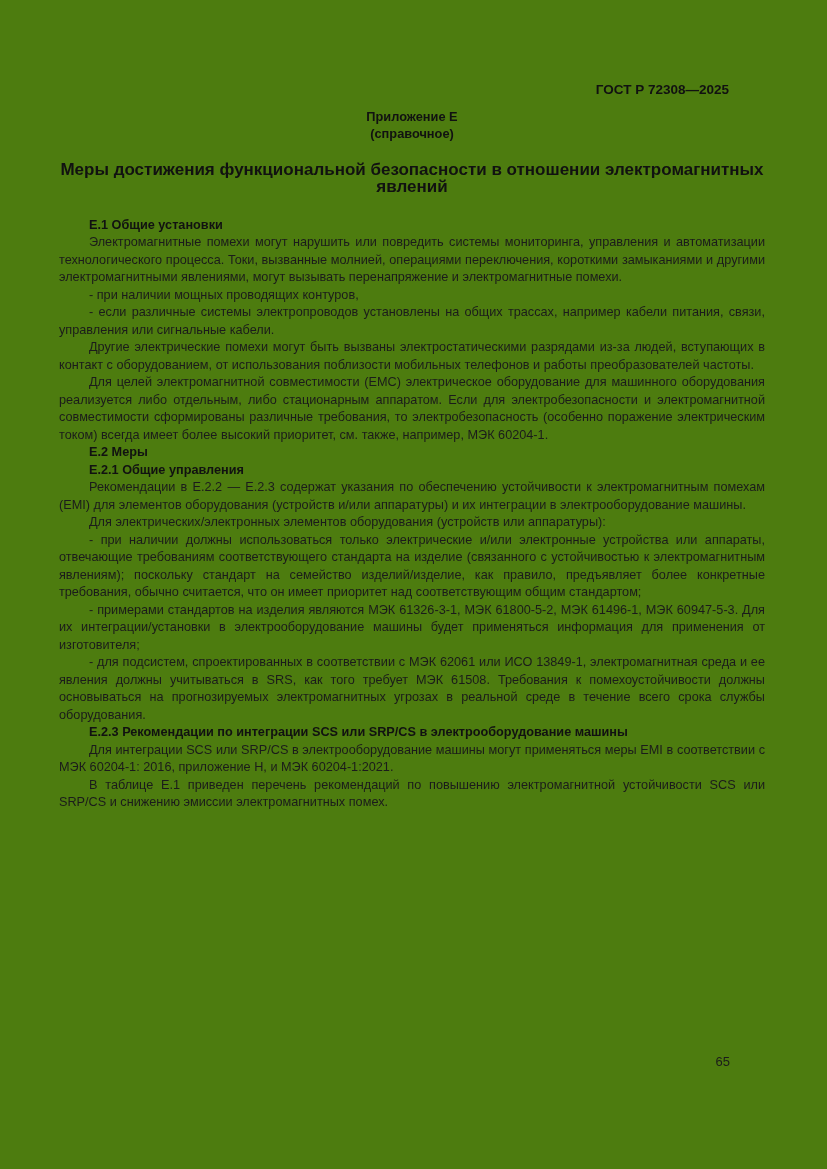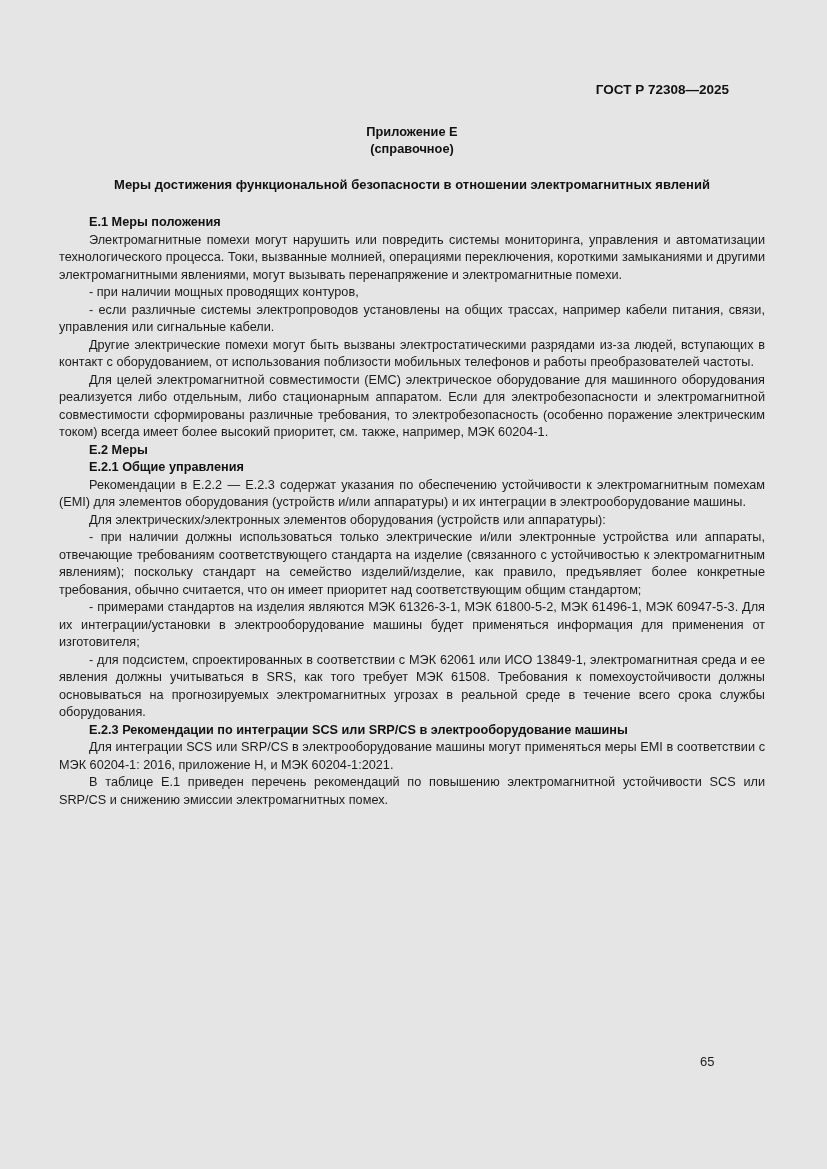--- a/index.html
+++ b/index.html
@@ -4,53 +4,53 @@
 <style>
   html, body {
     margin: 0;
     padding: 0;
     background: #ffffff;
   }
   .page {
     position: relative;
     width: 827px;
     height: 1169px;
-    background: #e5e5e5;
+    background: #4d7c0f;
     font-family: "Liberation Sans", sans-serif;
     color: #1b1b1b;
     overflow: hidden;
   }
   .text-col {
     position: absolute;
     left: 59px;
     top: 81px;
     width: 706px;
   }
   .std-header {
     font-weight: bold;
     font-size: 13.5px;
     line-height: 17.5px;
     text-align: right;
     padding-right: 36px;
     color: #111;
     white-space: nowrap;
   }
-  .annex-block { margin-top: 24px; }
+  .annex-block { margin-top: 9px; }
   .center-bold {
     text-align: center;
     font-weight: bold;
     font-size: 12.8px;
     line-height: 17.5px;
     color: #111;
   }
   .doc-title {
     margin-top: 18px;
     text-align: center;
     font-weight: bold;
-    font-size: 13px;
+    font-size: 17px;
     line-height: 17.5px;
     color: #111;
   }
   .h, .p {
     margin: 0;
     font-size: 12.7px;
     line-height: 17.5px;
   }
   .h {
     font-weight: bold;
@@ -62,42 +62,42 @@
   .p {
     text-align: justify;
     text-indent: 30px;
     color: #1b1b1b;
   }
   .page-number {
     position: absolute;
     left: 700px;
     top: 1054px;
     width: 30px;
-    text-align: left;
+    text-align: right;
     font-size: 13px;
     line-height: 16px;
     color: #1b1b1b;
   }
 </style>
 </head>
 <body>
 
 <div class="page">
   <div class="text-col">
 
     <div class="std-header">ГОСТ Р 72308—2025</div>
 
     <div class="annex-block">
       <div class="center-bold">Приложение Е</div>
       <div class="center-bold">(справочное)</div>
     </div>
 
     <div class="doc-title">Меры достижения функциональной безопасности в отношении электромагнитных явлений</div>
 
-    <p class="h h-first">Е.1 Меры положения</p>
+    <p class="h h-first">Е.1 Общие установки</p>
     <p class="p">Электромагнитные помехи могут нарушить или повредить системы мониторинга, управления и автоматизации технологического процесса. Токи, вызванные молнией, операциями переключения, короткими замыканиями и другими электромагнитными явлениями, могут вызывать перенапряжение и электромагнитные помехи.</p>
     <p class="p">- при наличии мощных проводящих контуров,</p>
     <p class="p">- если различные системы электропроводов установлены на общих трассах, например кабели питания, связи, управления или сигнальные кабели.</p>
     <p class="p">Другие электрические помехи могут быть вызваны электростатическими разрядами из-за людей, вступающих в контакт с оборудованием, от использования поблизости мобильных телефонов и работы преобразователей частоты.</p>
     <p class="p">Для целей электромагнитной совместимости (EMC) электрическое оборудование для машинного оборудования реализуется либо отдельным, либо стационарным аппаратом. Если для электробезопасности и электромагнитной совместимости сформированы различные требования, то электробезопасность (особенно поражение электрическим током) всегда имеет более высокий приоритет, см. также, например, МЭК 60204-1.</p>
     <p class="h">Е.2 Меры</p>
     <p class="h">Е.2.1 Общие управления</p>
     <p class="p">Рекомендации в Е.2.2 — Е.2.3 содержат указания по обеспечению устойчивости к электромагнитным помехам (EMI) для элементов оборудования (устройств и/или аппаратуры) и их интеграции в электрооборудование машины.</p>
     <p class="p">Для электрических/электронных элементов оборудования (устройств или аппаратуры):</p>
     <p class="p">- при наличии должны использоваться только электрические и/или электронные устройства или аппараты, отвечающие требованиям соответствующего стандарта на изделие (связанного с устойчивостью к электромагнитным явлениям); поскольку стандарт на семейство изделий/изделие, как правило, предъявляет более конкретные требования, обычно считается, что он имеет приоритет над соответствующим общим стандартом;</p>

